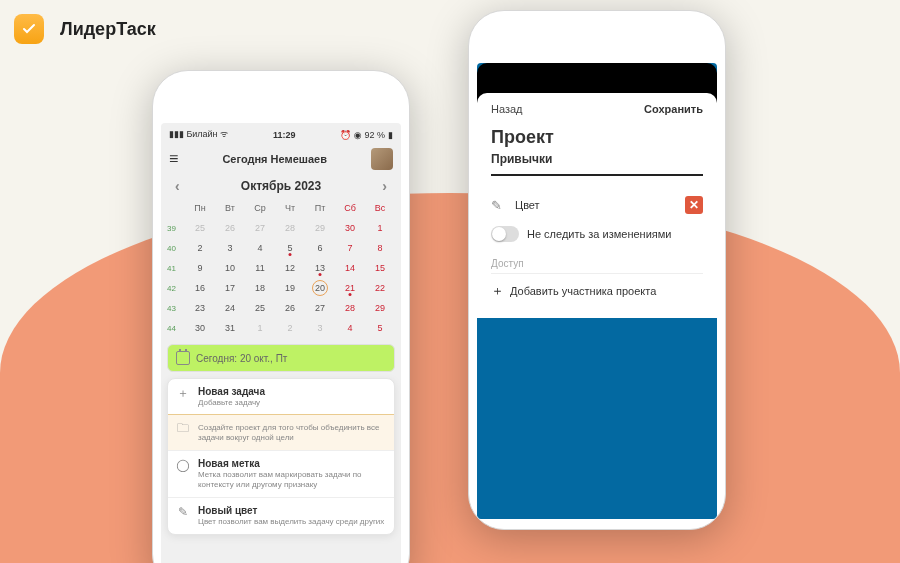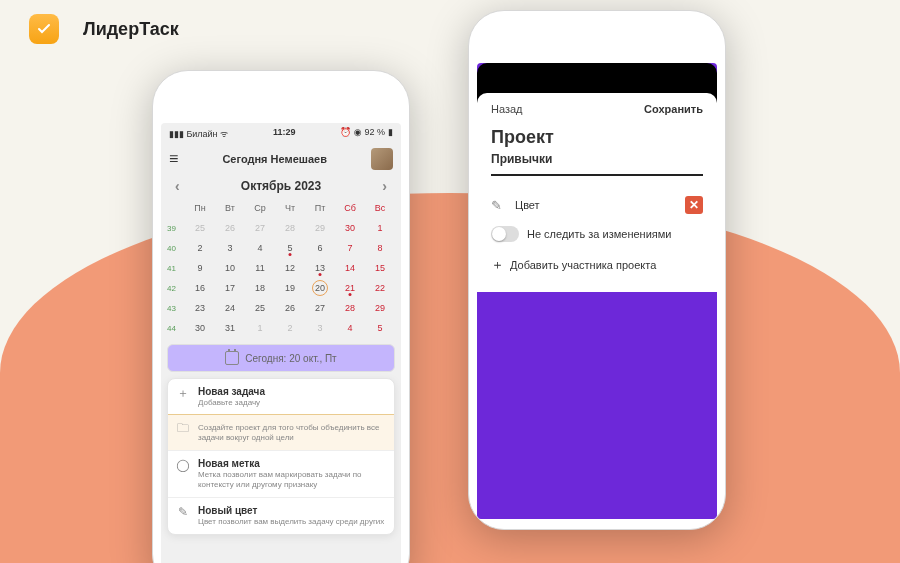--- a/index.html
+++ b/index.html
@@ -15,21 +15,21 @@
     bottom: 0; left: 0; right: 0;
     height: 420px;
     background: #f29a77;
     border-top-left-radius: 50% 180px;
     border-top-right-radius: 50% 180px;
     transform: translateY(50px);
   }
   .logo-row {
     position: absolute;
     top: 14px; left: 14px;
-    display: flex; align-items: center; gap: 24px; margin-left: 15px;
+    display: flex; align-items: center; gap: 16px;
   }
   .logo-icon {
     width: 30px; height: 30px;
     background: linear-gradient(#ffbb46,#f7a314);
     border-radius: 8px;
     display: flex; align-items: center; justify-content: center;
     color: #fff;
   }
   .logo-text { font-weight: 700; font-size: 18px; color: #222; }
 
@@ -46,25 +46,25 @@
   .phone2 { top: 10px; left: 468px; }
   .phone-inner {
     position: absolute;
     top: 52px; left: 8px; right: 8px; bottom: 10px;
     background: #f0f0f0;
     border-radius: 4px;
     overflow: hidden;
     font-size: 10px;
     color: #333;
   }
-  .phone2 .phone-inner { background: #6d28d9; }
+  .phone2 .phone-inner { background: #0369a1; }
 
   
   .statusbar {
-    display: flex; justify-content: space-between; align-items: flex-start;
+    display: flex; justify-content: space-between; align-items: flex-end;
     padding: 4px 8px; font-size: 9px; color: #333;
   }
   .statusbar .mid { font-weight: 600; }
   .statusbar .right { display:flex; gap:3px; align-items:center; }
   .hdr {
     display: flex; align-items: center; justify-content: space-between;
     padding: 4px 8px;
   }
   .hamburger { font-size: 16px; font-weight:700; }
   .user-name { font-size: 11px; font-weight:600; }
@@ -94,23 +94,23 @@
   .day.dot::after {
     content:""; position:absolute; bottom:2px; left:50%; transform:translateX(-50%);
     width:3px; height:3px; background:#c23; border-radius:50%;
   }
   .day.sel span {
     border:1px solid #e9a35a; border-radius:50%;
     width:16px; height:16px; display:flex; align-items:center; justify-content:center;
   }
   .today-box {
     margin: 6px 6px; padding: 6px 8px;
-    background:#c4b5fd; border:1px solid #e0e0e0; border-radius:6px;
+    background:#bef264; border:1px solid #e0e0e0; border-radius:6px;
     display:flex; align-items:center; gap:6px;
-    font-size:10px; color:#666;justify-content:center;
+    font-size:10px; color:#666;
   }
   .today-box .cal-ic { width:14px;height:14px; border:1px solid #888; border-radius:2px; position:relative;}
   .today-box .cal-ic::before{content:"";position:absolute;top:-3px;left:2px;width:2px;height:3px;background:#888;}
   .today-box .cal-ic::after{content:"";position:absolute;top:-3px;right:2px;width:2px;height:3px;background:#888;}
 
   .action-list {
     margin: 4px 6px; background:#fff; border:1px solid #e5e5e5; border-radius:8px;
     box-shadow: 0 2px 8px rgba(0,0,0,0.08);
     overflow:hidden;
   }
@@ -411,20 +411,21 @@
         <span class="lead-ic">✎</span>
         <span>Цвет</span>
         <span class="del">✕</span>
       </div>
 
       <div class="p2-row">
         <span class="toggle"></span>
         <span>Не следить за изменениями</span>
       </div>
 
+      <div class="section-label">Доступ</div>
 
       <div class="add-member">
         <span class="plus">＋</span>
         <span>Добавить участника проекта</span>
       </div>
     </div>
   </div>
 </div>
 
 </body></html>

